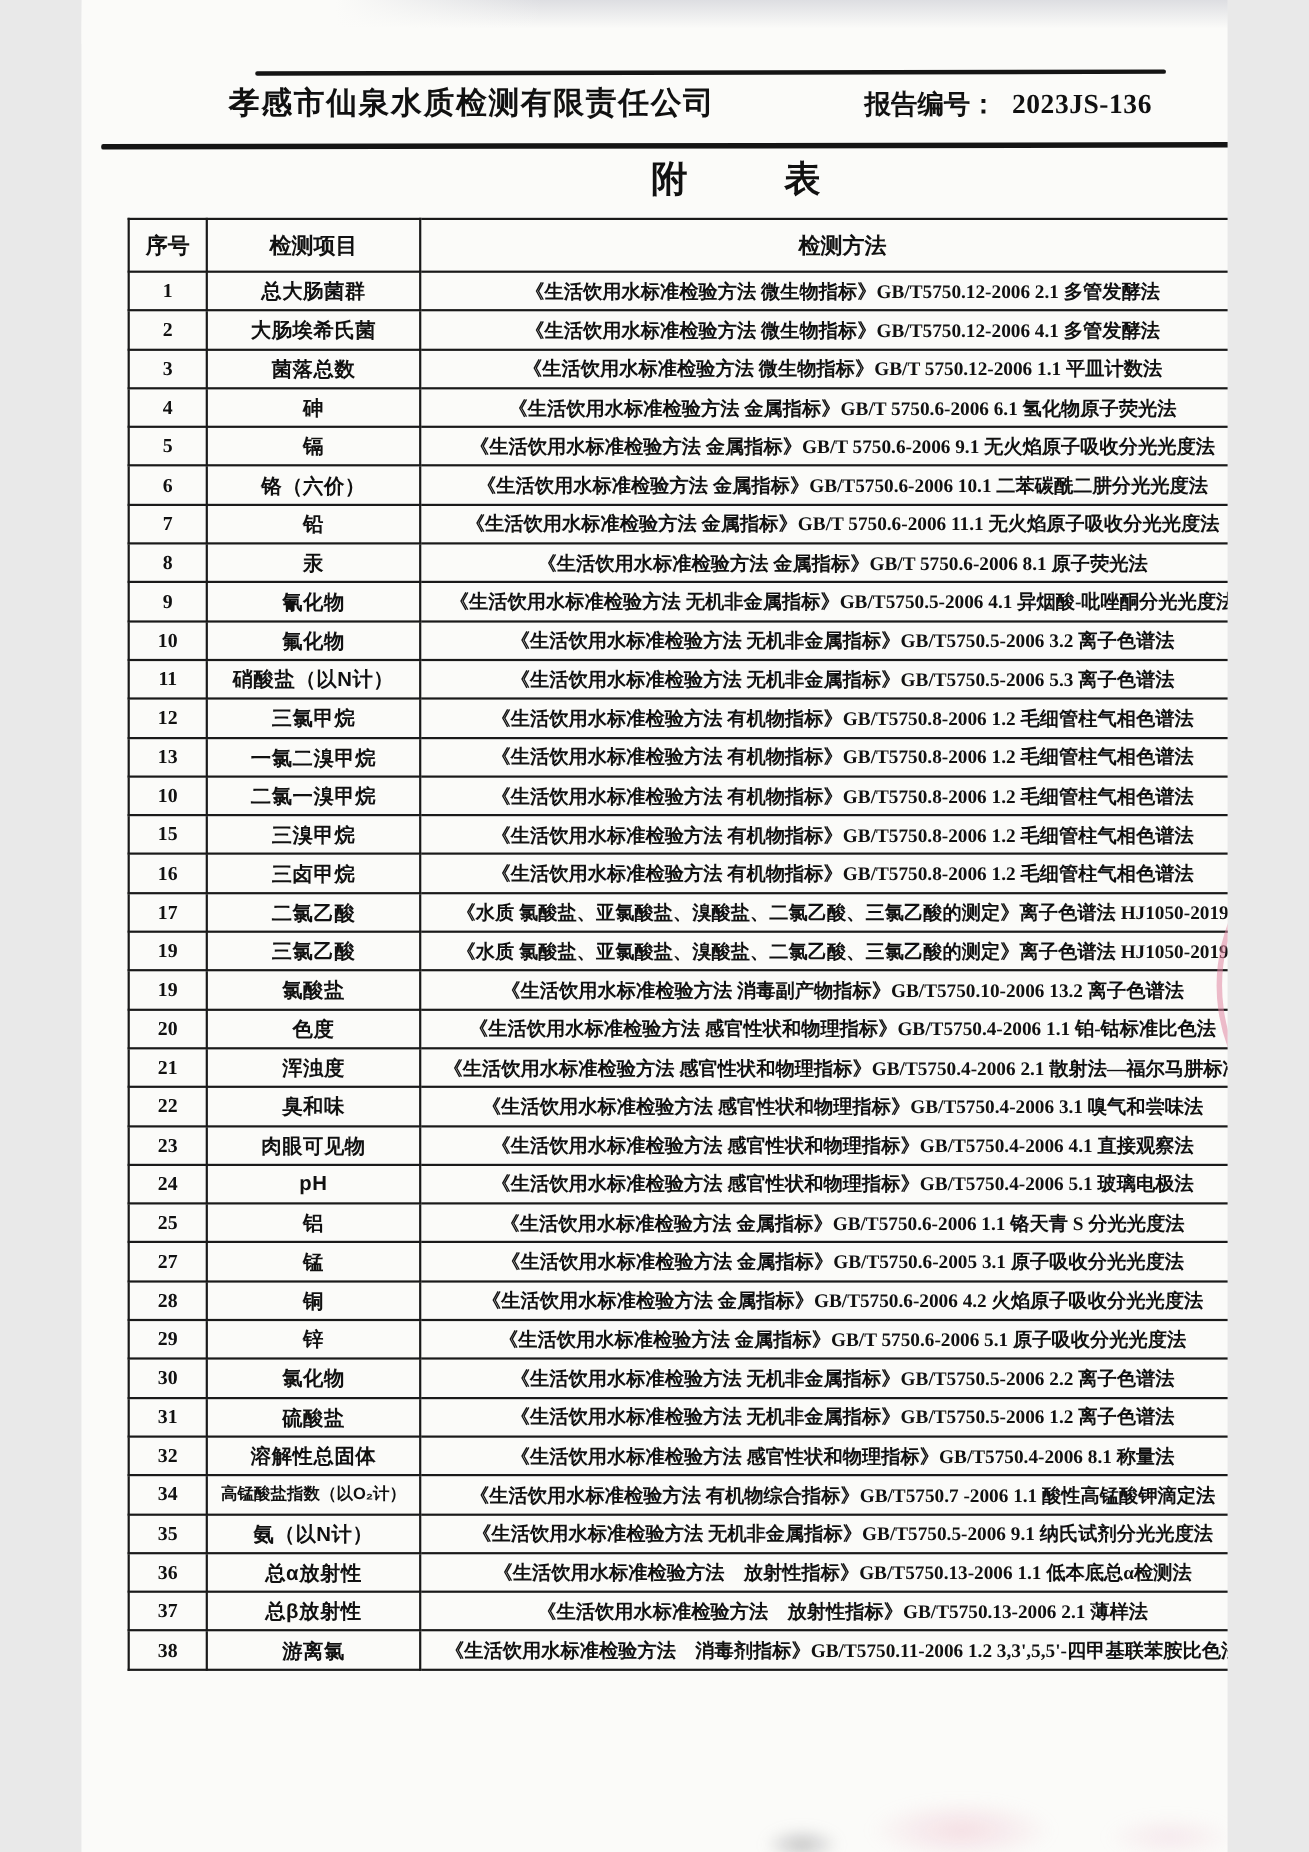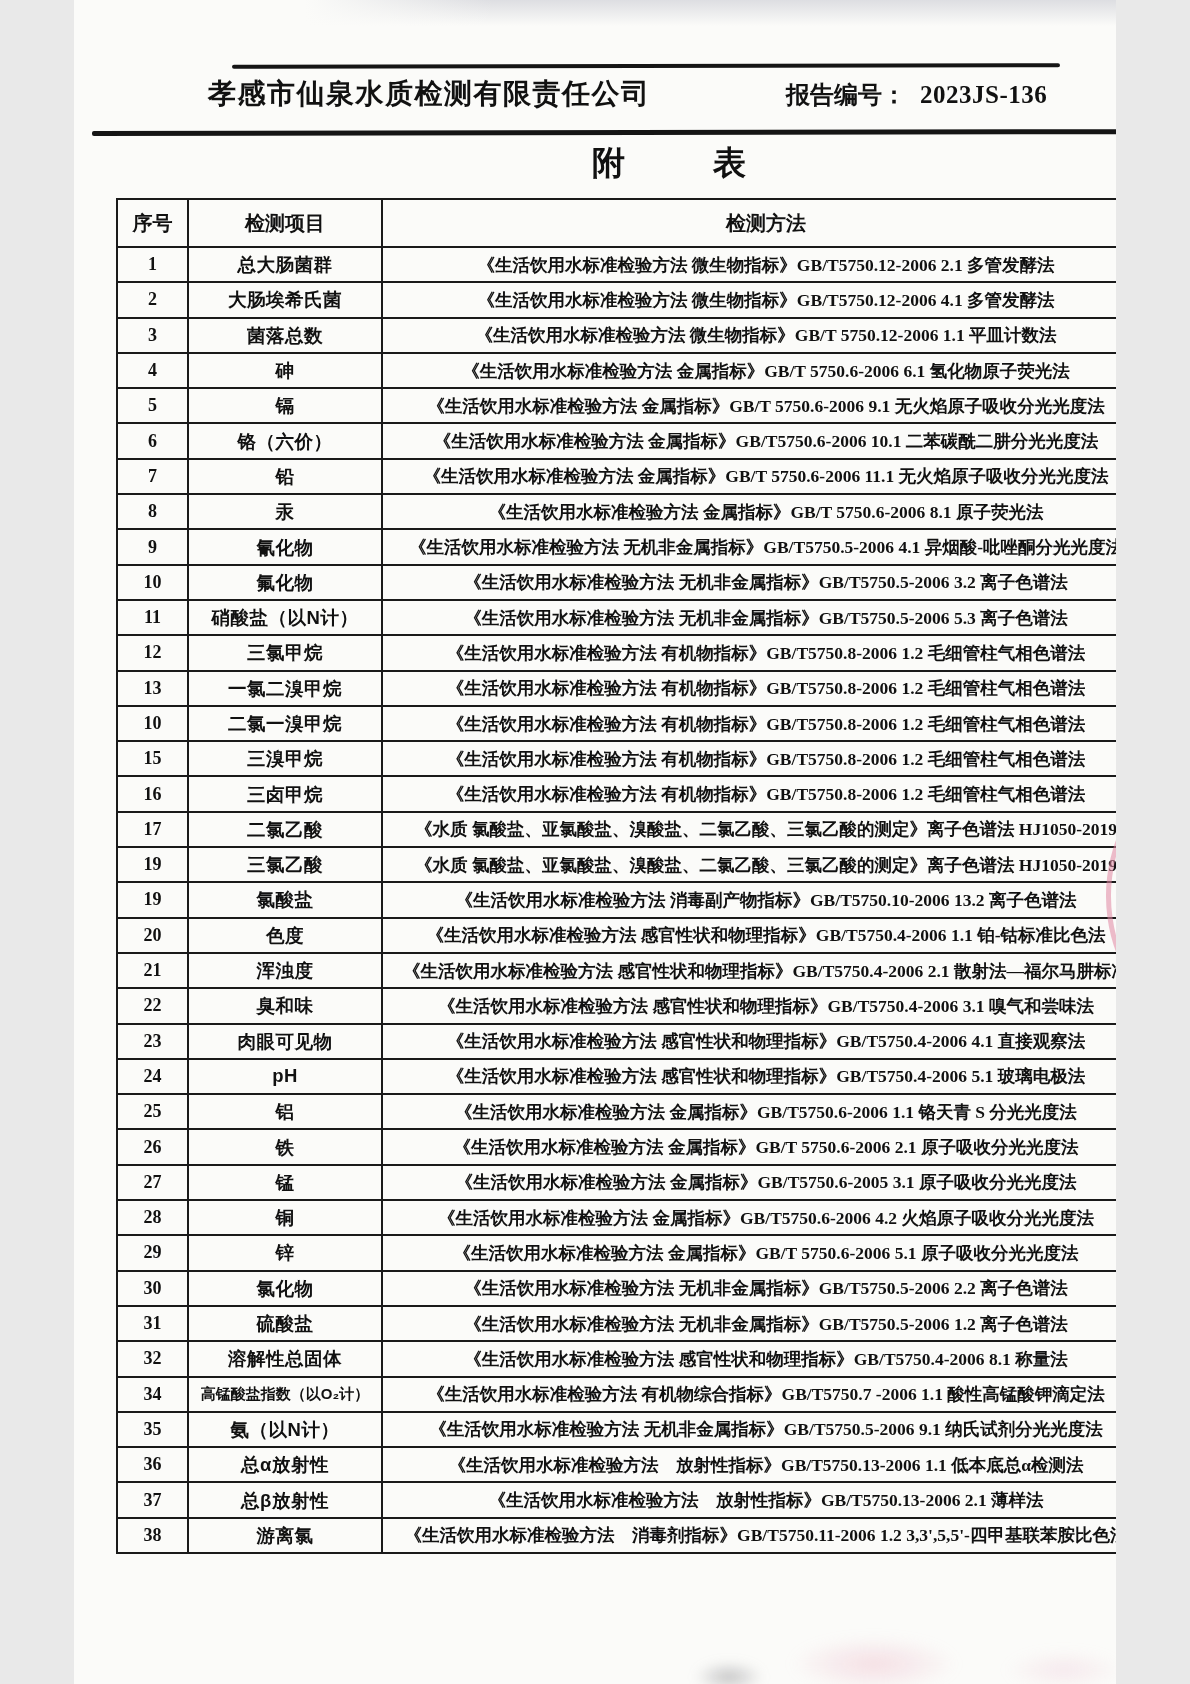--- a/index.html
+++ b/index.html
@@ -255,25 +255,20 @@
           <td class="col-no">24</td>
           <td class="col-item">pH</td>
           <td class="col-method">《生活饮用水标准检验方法 感官性状和物理指标》GB/T5750.4-2006 5.1 玻璃电极法</td>
         </tr>
         <tr>
           <td class="col-no">25</td>
           <td class="col-item">铝</td>
           <td class="col-method">《生活饮用水标准检验方法 金属指标》GB/T5750.6-2006 1.1 铬天青 S 分光光度法</td>
         </tr>
         <tr>
-          <td class="col-no">26</td>
-          <td class="col-item">铁</td>
-          <td class="col-method">《生活饮用水标准检验方法 金属指标》GB/T 5750.6-2006 2.1 原子吸收分光光度法</td>
-        </tr>
-        <tr>
           <td class="col-no">27</td>
           <td class="col-item">锰</td>
           <td class="col-method">《生活饮用水标准检验方法 金属指标》GB/T5750.6-2005 3.1 原子吸收分光光度法</td>
         </tr>
         <tr>
           <td class="col-no">28</td>
           <td class="col-item">铜</td>
           <td class="col-method">《生活饮用水标准检验方法 金属指标》GB/T5750.6-2006 4.2 火焰原子吸收分光光度法</td>
         </tr>
         <tr>

